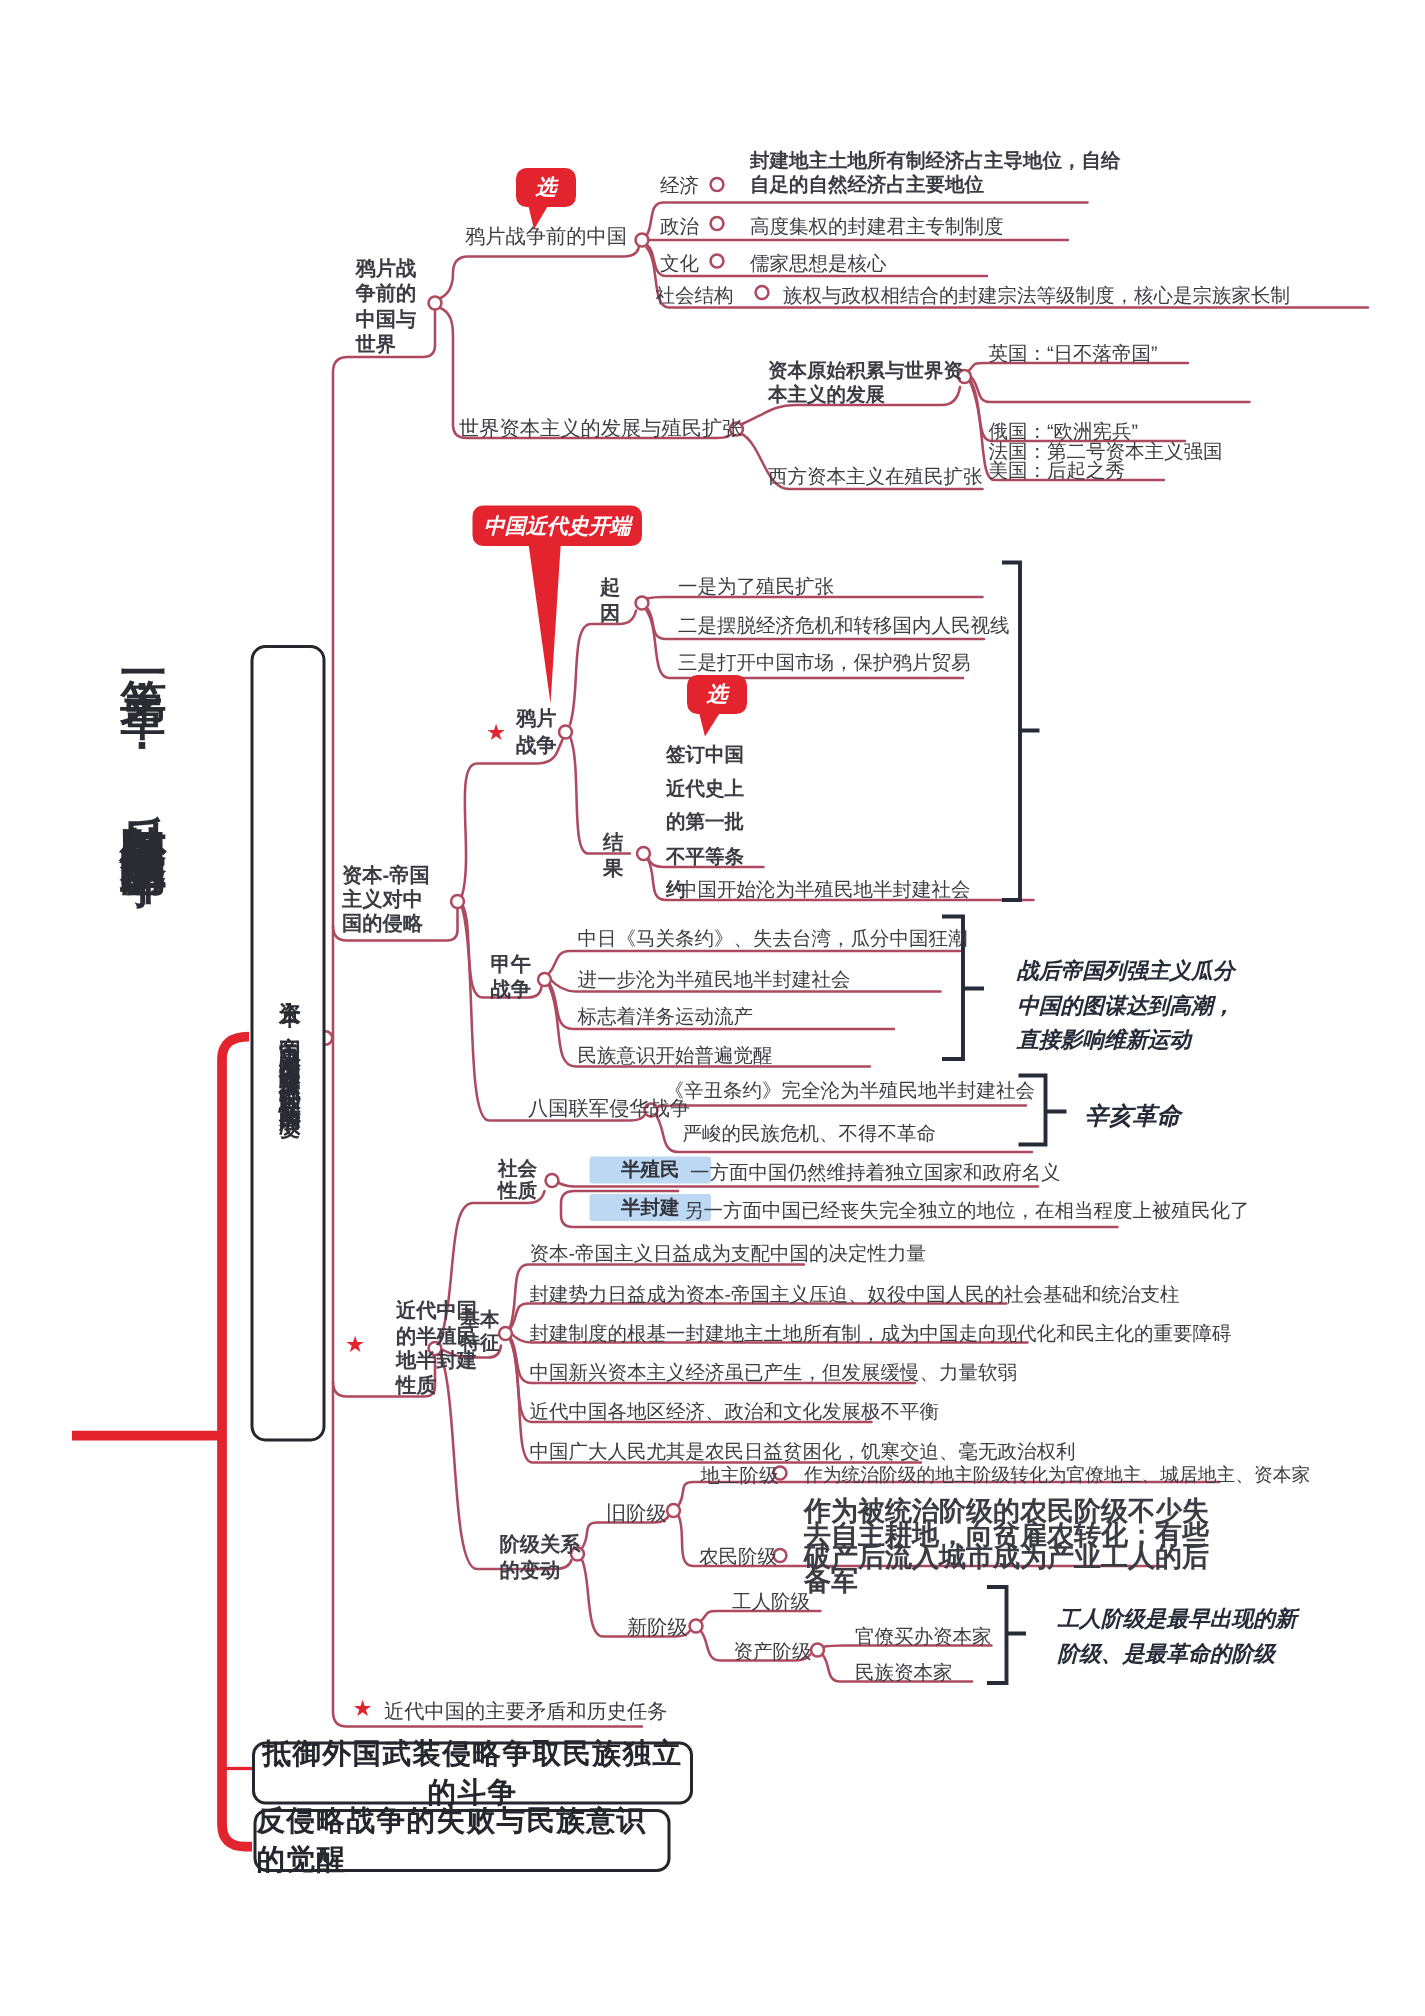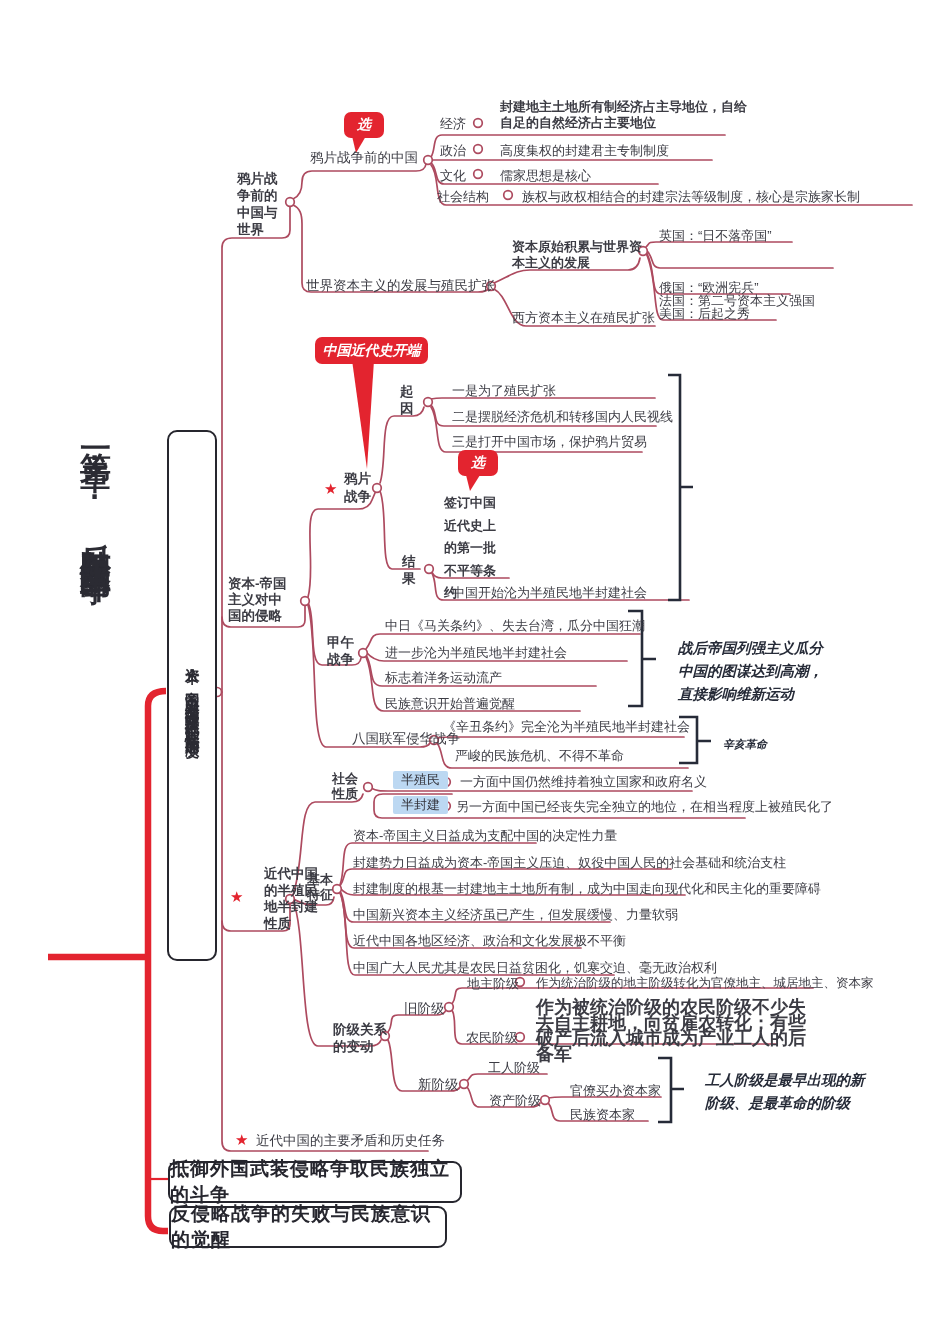--- a/index.html
+++ b/index.html
@@ -17,21 +17,21 @@
         display:flex;align-items:center;justify-content:center;}
   .vbox span{writing-mode:vertical-rl;text-orientation:upright;font-weight:700;
         font-size:14.5px;letter-spacing:2.5px;color:#2b2b33;line-height:1;}
   .bbox{position:absolute;border:2.5px solid #26262e;border-radius:9px;background:#fff;
         display:flex;align-items:center;justify-content:center;font-weight:700;
         font-size:19px;color:#26262e;letter-spacing:1px;}
   .callout{position:absolute;background:#e3242f;color:#fff;border-radius:7px;
         display:flex;align-items:center;justify-content:center;
         font-style:italic;font-weight:700;}
   .pill{position:absolute;background:#bcd8f2;border-radius:2px;font-size:13px;
-        color:#33333b;padding:1px 8px;line-height:16px;}
+        color:#33333b;padding:1px 21px;line-height:16px;font-weight:bold;}
 </style>
 </head>
 <body>
 
 <div id="canvas">
 
 <svg id="wires" width="950" height="1344">
 
   <g stroke="#e3242f" fill="none">
     <path d="M 48 957 H 148" stroke-width="6.5"></path>
@@ -197,21 +197,21 @@
 <div class="t lbl wrap" style="left:327px;top:635px;width:32px;line-height:16.5px;">甲午战争</div>
 <div class="t" style="left:385px;top:618px;">中日《马关条约》、失去台湾，瓜分中国狂潮</div>
 <div class="t" style="left:385px;top:645px;">进一步沦为半殖民地半封建社会</div>
 <div class="t" style="left:385px;top:670px;">标志着洋务运动流产</div>
 <div class="t" style="left:385px;top:696px;">民族意识开始普遍觉醒</div>
 <div class="bi" style="position:absolute;left:678px;top:637px;width:155px;">战后帝国列强主义瓜分中国的图谋达到高潮，直接影响维新运动</div>
 
 <div class="t lbl" style="left:327px;top:731px;margin-left:25px;">八国联军侵华战争</div>
 <div class="t" style="left:443px;top:719px;">《辛丑条约》完全沦为半殖民地半封建社会</div>
 <div class="t" style="left:455px;top:748px;">严峻的民族危机、不得不革命</div>
-<div class="bi" style="position:absolute;left:723px;top:733px;white-space:nowrap;font-size:11px;font-style:italic;">辛亥革命</div>
+<div class="bi" style="position:absolute;left:723px;top:733px;white-space:nowrap;font-size:16px;font-style:italic;">辛亥革命</div>
 
 <span class="star" style="left:230px;top:889px;">★</span>
 <div class="t lbl wrap" style="left:248px;top:866px;width:58px;line-height:16.5px;margin-left:16px;">近代中国的半殖民地半封建性质</div>
 
 <div class="t wrap" style="left:332px;top:772px;width:30px;line-height:14.5px;">社会性质</div>
 <div class="pill" style="left:393px;top:771px;">半殖民</div>
 <div class="t" style="left:460px;top:774px;">一方面中国仍然维持着独立国家和政府名义</div>
 <div class="pill" style="left:393px;top:796px;">半封建</div>
 <div class="t" style="left:456px;top:799px;">另一方面中国已经丧失完全独立的地位，在相当程度上被殖民化了</div>
 
@@ -232,20 +232,20 @@
 <div class="t lbl" style="left:418px;top:1077px;">新阶级</div>
 <div class="t" style="left:488px;top:1060px;">工人阶级</div>
 <div class="t" style="left:489px;top:1093px;">资产阶级</div>
 <div class="t" style="left:570px;top:1083px;">官僚买办资本家</div>
 <div class="t" style="left:570px;top:1107px;">民族资本家</div>
 <div class="bi" style="position:absolute;left:705px;top:1069px;width:165px;">工人阶级是最早出现的新阶级、是最革命的阶级</div>
 
 <span class="star" style="left:235px;top:1132px;">★</span>
 <div class="t lbl" style="left:256px;top:1133px;">近代中国的主要矛盾和历史任务</div>
 
-<div class="bbox" style="left:168px;top:1161px;width:290px;height:38px;">
+<div class="bbox" style="left:168px;top:1161px;width:290px;height:38px;text-align:center;">
   <span>抵御外国武装侵略争取民族独立的斗争</span>
 </div>
 <div class="bbox" style="left:169px;top:1206px;width:274px;height:38px;">
   <span>反侵略战争的失败与民族意识的觉醒</span>
 </div>
 
 </div>
 
 </body></html>

